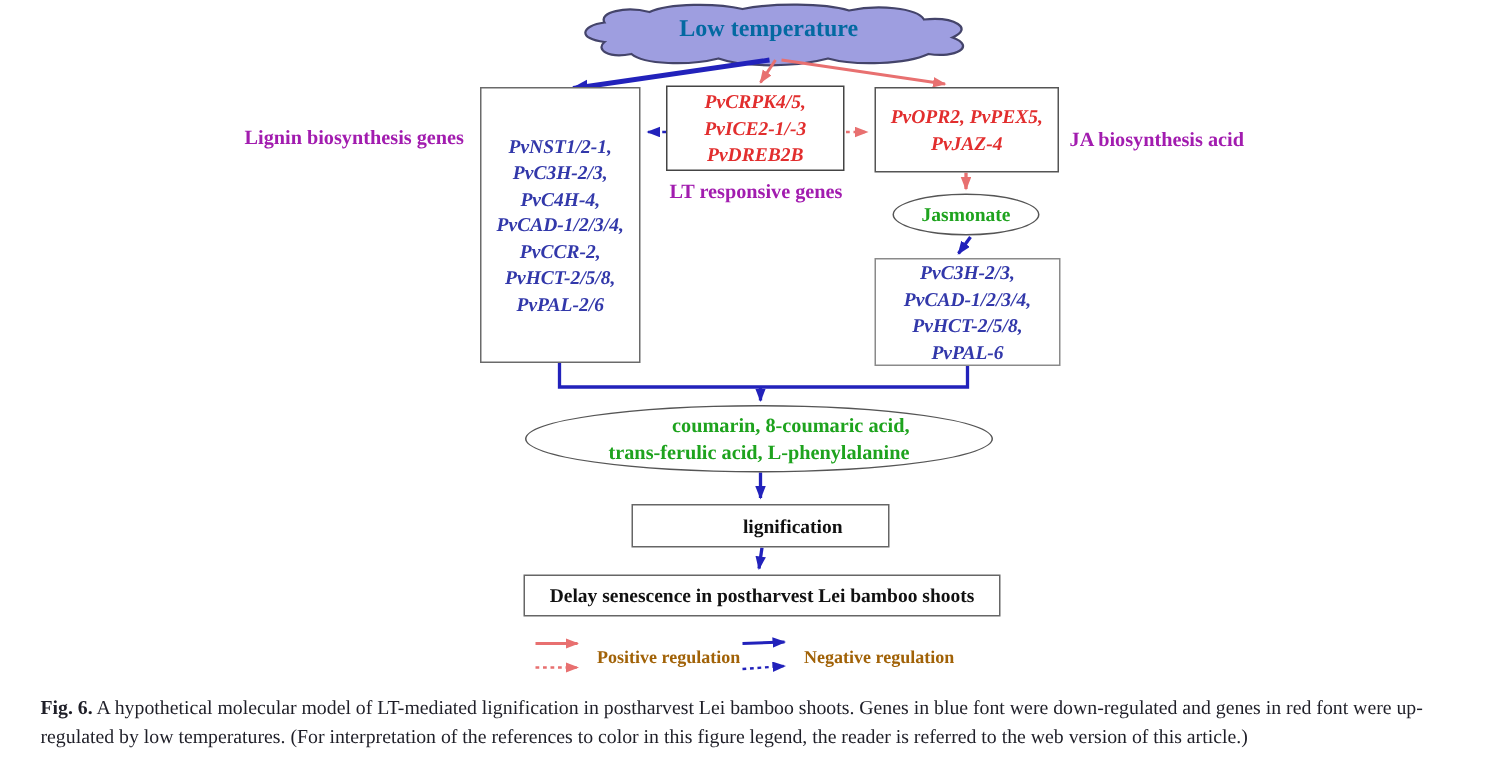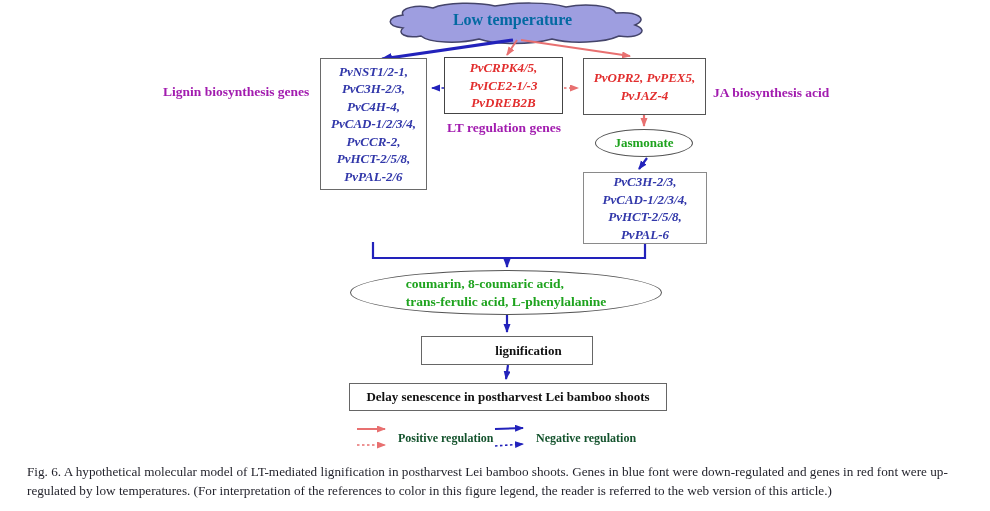--- a/index.html
+++ b/index.html
@@ -16,41 +16,41 @@
     background:#fff;
   }
   .blue-genes { color:#3238aa; }
   .red-genes  { color:#e22e2e; }
 
   .orange-label { color:#a21caf; font-weight:bold; font-size:13.5px; white-space:nowrap; }
 
   .ellipse {
     border:1.4px solid #555; border-radius:50%;
     display:flex; align-items:center; justify-content:center;
-    text-align:left; white-space:pre-line; background:#fff;
+    text-align:right; white-space:pre-line; background:#fff;
     font-weight:bold; color:#1ea31e;
   }
 
   .plain-box {
     border:1.4px solid #666; background:#fff;
     display:flex; align-items:center; justify-content:center;
     font-weight:bold; font-size:13px; color:#111; text-align:center;
   }
 
   .cloud-label {
     color:#0369a1; font-weight:bold; font-size:16px; text-align:center; white-space:nowrap;
   }
 
-  .legend-label { font-weight:bold; font-size:12px; color:#14532d; white-space:nowrap; }
+  .legend-label { font-weight:bold; font-size:12px; color:#a16207; white-space:nowrap; }
 
   .caption {
     position:absolute; left:27px; top:463px; width:952px;
     font-size:13.2px; line-height:18.5px; color:#1f1f28; text-align:left;
   }
-  .caption b { font-weight:normal; }
+  .caption b { font-weight:bold; }
 </style>
 </head>
 <body>
 
 <div id="canvas">
 
   <svg id="arrow-layer" viewBox="0 0 990 460" xmlns="http://www.w3.org/2000/svg">
     <defs>
       <marker id="mred" markerUnits="userSpaceOnUse" markerWidth="10" markerHeight="8" refX="8" refY="3.5" orient="auto">
         <path d="M0,0 L9,3.5 L0,7 Z" fill="#e87070"></path>
@@ -88,24 +88,24 @@
     <line x1="507" y1="258" x2="507" y2="267" stroke="#2222bb" stroke-width="2.2" marker-end="url(#mblue)"></line>
 
     <line x1="507" y1="315" x2="507" y2="332" stroke="#2222bb" stroke-width="2.2" marker-end="url(#mblue)"></line>
 
     <line x1="508" y1="365" x2="506" y2="379" stroke="#2222bb" stroke-width="2.2" marker-end="url(#mblue)"></line>
   </svg>
 
   <div class="abs cloud-label" style="left:420px; top:11px; width:185px;">Low temperature</div>
 
   <div class="abs orange-label" style="left:163px; top:84px;">Lignin biosynthesis genes</div>
-  <div class="abs orange-label" style="left:444px; top:120px; width:120px; text-align:center;">LT regulation genes</div>
+  <div class="abs orange-label" style="left:444px; top:120px; width:120px; text-align:center;">LT responsive genes</div>
   <div class="abs orange-label" style="left:713px; top:85px;">JA biosynthesis acid</div>
 
-  <div class="abs genes-box blue-genes" style="left:320px; top:58px; width:107px; height:132px;">PvNST1/2-1,
+  <div class="abs genes-box blue-genes" style="left:320px; top:58px; width:107px; height:184px;">PvNST1/2-1,
 PvC3H-2/3,
 PvC4H-4,
 PvCAD-1/2/3/4,
 PvCCR-2,
 PvHCT-2/5/8,
 PvPAL-2/6</div>
 
   <div class="abs genes-box red-genes" style="left:444px; top:57px; width:119px; height:57px; border-color:#444;">PvCRPK4/5,
 PvICE2-1/-3
 PvDREB2B</div>

